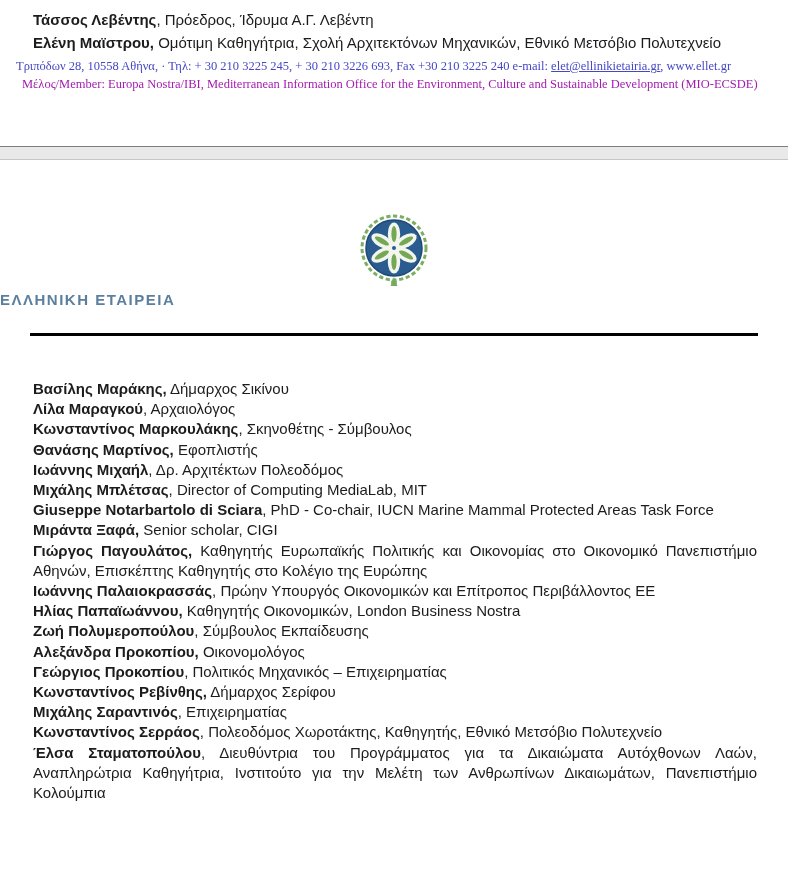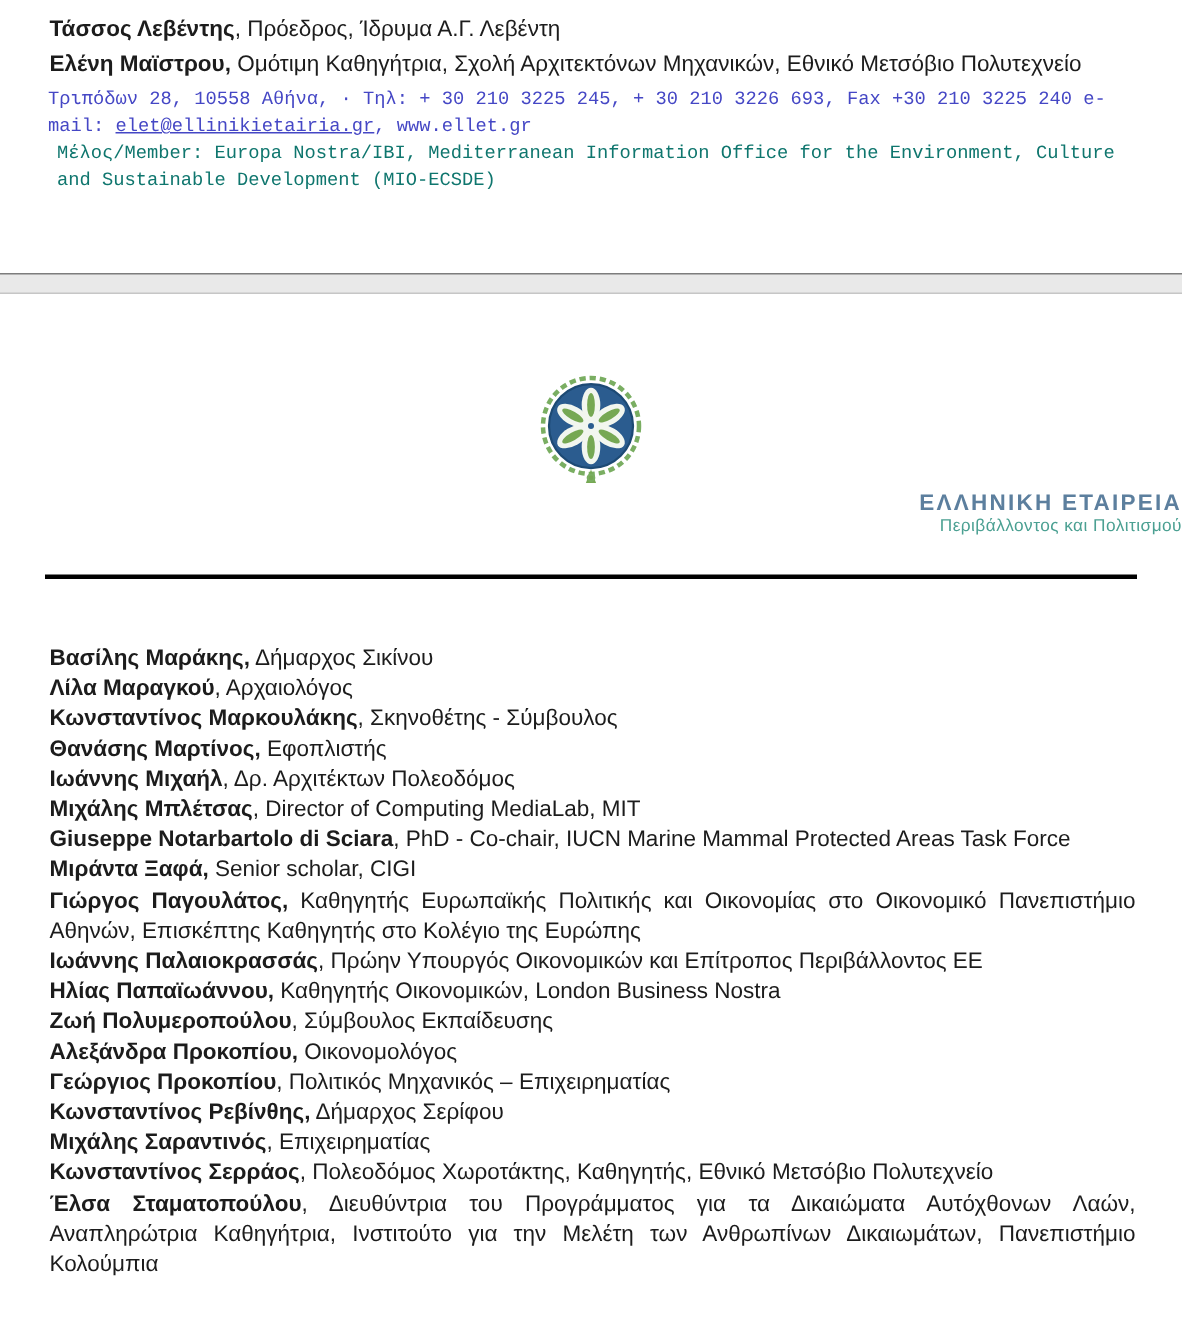--- a/index.html
+++ b/index.html
@@ -3,30 +3,30 @@
 <meta charset="utf-8">
 <style>
   html,body{margin:0;padding:0}
   body{
     width:788px;height:890px;background:#ffffff;overflow:hidden;
     font-family:"Liberation Sans",sans-serif;color:#1c1c1c;
   }
   .top-names{padding:8px 36px 0 33px}
   .top-names p{margin:0;font-size:15px;line-height:23px}
   strong{font-weight:bold}
-  .contact{padding:3px 18px 0 32px;font-family:Liberation Mono, monospace}
+  .contact{padding:3px 18px 0 16px;font-family:Liberation Serif, serif}
   .contact p{margin:0;font-size:12.5px;line-height:18px}
   .addr-line{color:#4547c5}
   .addr-line a{color:#4547c5;text-decoration:underline;cursor:pointer}
-  .member-line{color:#0f766e;padding-left:6px}
+  .member-line{color:#a21caf;padding-left:6px}
   .page-band{
     margin-top:53px;height:12px;background:#e9e9e9;
     border-top:1px solid #7d7d7d;border-bottom:1px solid #c6c6c6;
   }
-  .logo-wrap{margin-top:53px;text-align:right}
+  .logo-wrap{margin-top:53px;text-align:left}
   .logo-emblem{display:block;margin:0 auto 2px auto}
   .logo-title{
     font-size:15px;line-height:17px;letter-spacing:1.5px;
     color:#5c7f9e;font-weight:bold;
   }
   .logo-sub{font-size:11.5px;line-height:14px;color:#4ba092;letter-spacing:0.3px}
   .black-rule{margin:25px 30px 0 30px;height:3px;background:#000}
   .sig-list{margin:43px 31px 0 33px}
   .sig-list p{margin:0;font-size:15px;line-height:20.2px;text-align:justify}
 </style>
@@ -74,21 +74,20 @@
         <ellipse cx="37" cy="21" rx="6.2" ry="11.5" fill="#f2f6ef"></ellipse>
         <ellipse cx="37" cy="21" rx="2.6" ry="8" fill="#76a853"></ellipse>
       </g>
     </g>
     <circle cx="37" cy="35" r="4" fill="#f2f6ef"></circle>
     <circle cx="37" cy="35" r="2" fill="#2b5c8f"></circle>
     <path d="M37 64 l-3.4 9 h6.8 z" fill="#76a853"></path>
     <circle cx="37" cy="69.5" r="2.2" fill="none" stroke="#7aae62" stroke-width="1.4"></circle>
   </svg>
   <div class="logo-title">ΕΛΛΗΝΙΚΗ ΕΤΑΙΡΕΙΑ</div>
-  <div class="logo-sub">Περιβάλλοντος και Πολιτισμού</div>
 </div>
 
 <div class="black-rule"></div>
 
 <div class="sig-list">
     <p><strong>Βασίλης Μαράκης,</strong><span> Δήμαρχος Σικίνου</span></p>
     <p><strong>Λίλα Μαραγκού</strong><span>, Αρχαιολόγος</span></p>
     <p><strong>Κωνσταντίνος Μαρκουλάκης</strong><span>, Σκηνοθέτης - Σύμβουλος</span></p>
     <p><strong>Θανάσης Μαρτίνος,</strong><span> Εφοπλιστής</span></p>
     <p><strong>Ιωάννης Μιχαήλ</strong><span>, Δρ. Αρχιτέκτων Πολεοδόμος</span></p>

